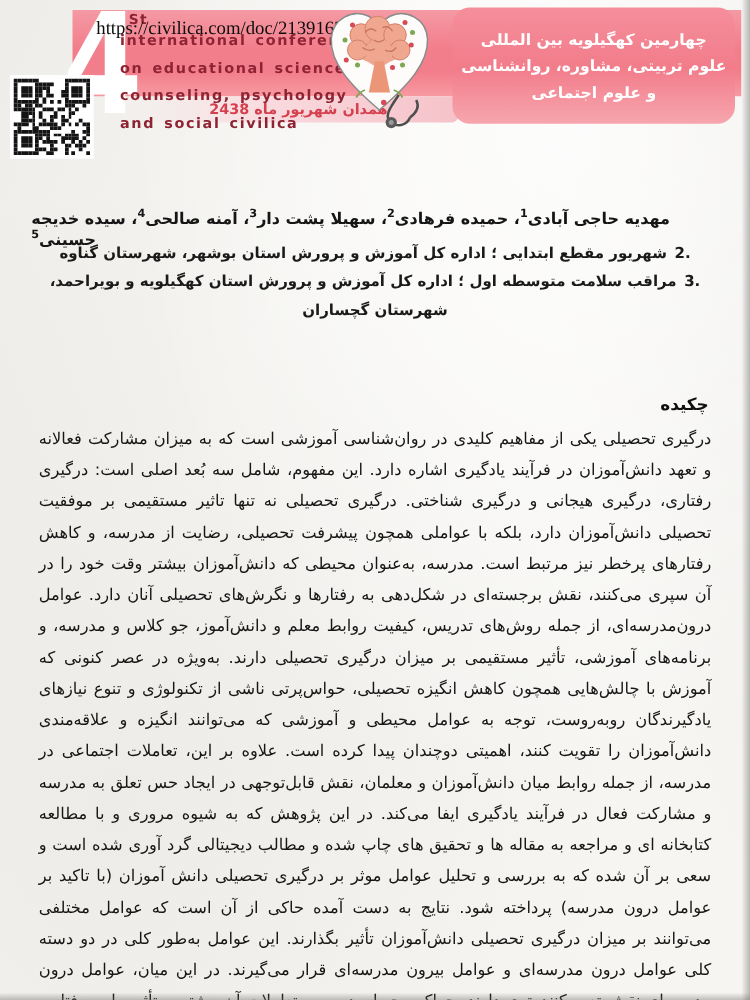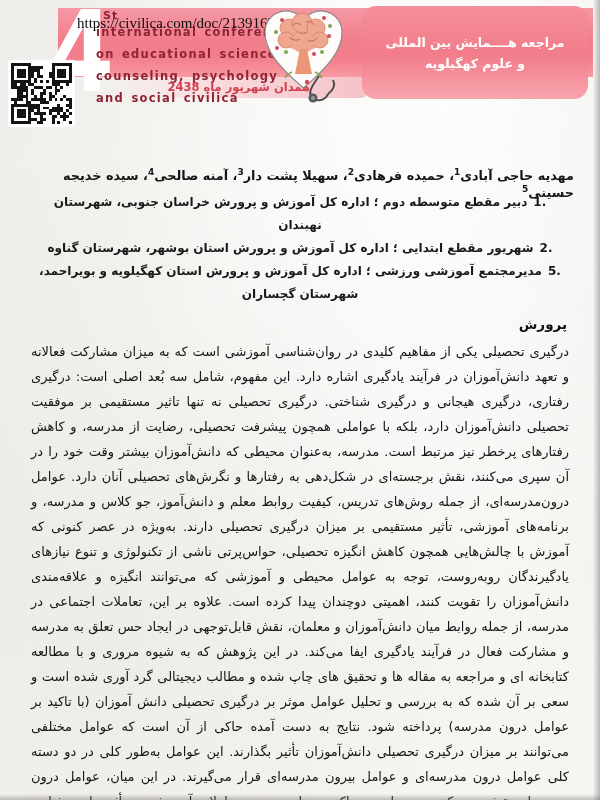--- a/index.html
+++ b/index.html
@@ -46,41 +46,42 @@
     padding:3px;box-sizing:border-box;z-index:5;}
   .qr-grid{display:grid;width:61px;height:61px;
     grid-template-rows:repeat(21,1fr);grid-template-columns:repeat(21,1fr);}
   .qr-grid div{background:#141414;}
 
   .emblem{position:absolute;left:256px;top:2px;z-index:6;}
 
   
   .title{position:absolute;top:129px;left:22px;right:22px;direction:rtl;text-align:center;
     font-weight:bold;font-size:15px;color:#101010;}
-  .authors{position:absolute;top:167px;left:25px;right:26px;direction:rtl;text-align:right;
+  .authors{position:absolute;top:167px;left:25px;right:9px;direction:rtl;text-align:left;
     font-weight:bold;font-size:12.8px;color:#151515;}
   .authors sup{font-size:9px;font-weight:bold;}
   .affils{position:absolute;top:191px;left:30px;right:30px;direction:rtl;text-align:center;
     font-weight:bold;font-size:12px;line-height:23px;color:#1a1a1a;}
   .affil-num{direction:ltr;unicode-bidi:isolate;display:inline-block;margin-left:6px;}
   .abs-head{position:absolute;top:316px;right:33px;direction:rtl;
     font-weight:bold;font-size:13.5px;color:#101010;}
   .abstract{position:absolute;top:339px;left:31px;right:31px;direction:rtl;
     text-align:justify;font-size:13px;line-height:25px;color:#161616;}
 </style>
 </head>
 <body>
 
 <div class="page">
 
   <div class="ribbon"></div>
   <div class="ribbon-tail"></div>
   <div class="fa-panel">
-    <div>مراجعه هــــمایش بین المللی</div>
-    <div>و علوم کهگیلویه</div>
+    <div>چهارمین کهگیلویه بین المللی</div>
+    <div>علوم تربیتی، مشاوره، روانشناسی</div>
+    <div>و علوم اجتماعی</div>
   </div>
 
   <div class="big4">4</div>
   <div class="sup-st">St</div>
   <div class="conf-en">
     <div>international conference</div>
     <div>on educational sciences</div>
     <div>counseling, psychology</div>
     <div>and social civilica</div>
   </div>
@@ -356,23 +357,22 @@
     <circle cx="57" cy="96" r="2" fill="#9a9a9a"></circle>
     <circle cx="51" cy="80" r="2.2" fill="#d64a55"></circle>
   </svg>
 
 
   <div class="authors">
     <span class="au"><span>مهدیه حاجی آبادی</span><sup>1</sup></span><span class="sep">، </span><span class="au"><span>حمیده فرهادی</span><sup>2</sup></span><span class="sep">، </span><span class="au"><span>سهیلا پشت دار</span><sup>3</sup></span><span class="sep">، </span><span class="au"><span>آمنه صالحی</span><sup>4</sup></span><span class="sep">، </span><span class="au"><span>سیده خدیجه حسینی</span><sup>5</sup></span>
   </div>
 
   <div class="affils">
-    <div><span class="affil-num">1.</span><span>دبیر مقطع متوسطه دوم ؛ اداره کل آموزش و پرورش خراسان جنوبی، شهرستان نهبندان</span></div>
     <div><span class="affil-num">2.</span><span>شهریور مقطع ابتدایی ؛ اداره کل آموزش و پرورش استان بوشهر، شهرستان گناوه</span></div>
-    <div><span class="affil-num">5.</span><span>مدیرمجتمع آموزشی ورزشی ؛ اداره کل آموزش و پرورش استان کهگیلویه و بویراحمد، شهرستان گچساران</span></div>
-  </div>
-
-  <div class="abs-head">پرورش</div>
+    <div><span class="affil-num">3.</span><span>مراقب سلامت متوسطه اول ؛ اداره کل آموزش و پرورش استان کهگیلویه و بویراحمد، شهرستان گچساران</span></div>
+  </div>
+
+  <div class="abs-head">چکیده</div>
   <div class="abstract">درگیری تحصیلی یکی از مفاهیم کلیدی در روان‌شناسی آموزشی است که به میزان مشارکت فعالانه و تعهد دانش‌آموزان در فرآیند یادگیری اشاره دارد. این مفهوم، شامل سه بُعد اصلی است: درگیری رفتاری، درگیری هیجانی و درگیری شناختی. درگیری تحصیلی نه تنها تاثیر مستقیمی بر موفقیت تحصیلی دانش‌آموزان دارد، بلکه با عواملی همچون پیشرفت تحصیلی، رضایت از مدرسه، و کاهش رفتارهای پرخطر نیز مرتبط است. مدرسه، به‌عنوان محیطی که دانش‌آموزان بیشتر وقت خود را در آن سپری می‌کنند، نقش برجسته‌ای در شکل‌دهی به رفتارها و نگرش‌های تحصیلی آنان دارد. عوامل درون‌مدرسه‌ای، از جمله روش‌های تدریس، کیفیت روابط معلم و دانش‌آموز، جو کلاس و مدرسه، و برنامه‌های آموزشی، تأثیر مستقیمی بر میزان درگیری تحصیلی دارند. به‌ویژه در عصر کنونی که آموزش با چالش‌هایی همچون کاهش انگیزه تحصیلی، حواس‌پرتی ناشی از تکنولوژی و تنوع نیازهای یادگیرندگان روبه‌روست، توجه به عوامل محیطی و آموزشی که می‌توانند انگیزه و علاقه‌مندی دانش‌آموزان را تقویت کنند، اهمیتی دوچندان پیدا کرده است. علاوه بر این، تعاملات اجتماعی در مدرسه، از جمله روابط میان دانش‌آموزان و معلمان، نقش قابل‌توجهی در ایجاد حس تعلق به مدرسه و مشارکت فعال در فرآیند یادگیری ایفا می‌کند. در این پژوهش که به شیوه مروری و با مطالعه کتابخانه ای و مراجعه به مقاله ها و تحقیق های چاپ شده و مطالب دیجیتالی گرد آوری شده است و سعی بر آن شده که به بررسی و تحلیل عوامل موثر بر درگیری تحصیلی دانش آموزان (با تاکید بر عوامل درون مدرسه) پرداخته شود. نتایج به دست آمده حاکی از آن است که عوامل مختلفی می‌توانند بر میزان درگیری تحصیلی دانش‌آموزان تأثیر بگذارند. این عوامل به‌طور کلی در دو دسته کلی عوامل درون مدرسه‌ای و عوامل بیرون مدرسه‌ای قرار می‌گیرند. در این میان، عوامل درون مدرسه‌ای نقش تعیین‌کننده‌تری دارند، چراکه محیط مدرسه و تعاملات آن بیشترین تأثیر را بر رفتار و نگرش دانش‌آموزان دارد. این عوامل شامل کیفیت تدریس، ارتباط دانش‌آموزان با معلمان، جو مدرسه، امکانات آموزشی، شیوه‌های مدیریت کلاسی و برنامه‌های حمایتی و انگیزشی است.</div>
 
   <div class="edge-r"></div>
   <div class="edge-b"></div>
 </div>
 
 </body></html>

